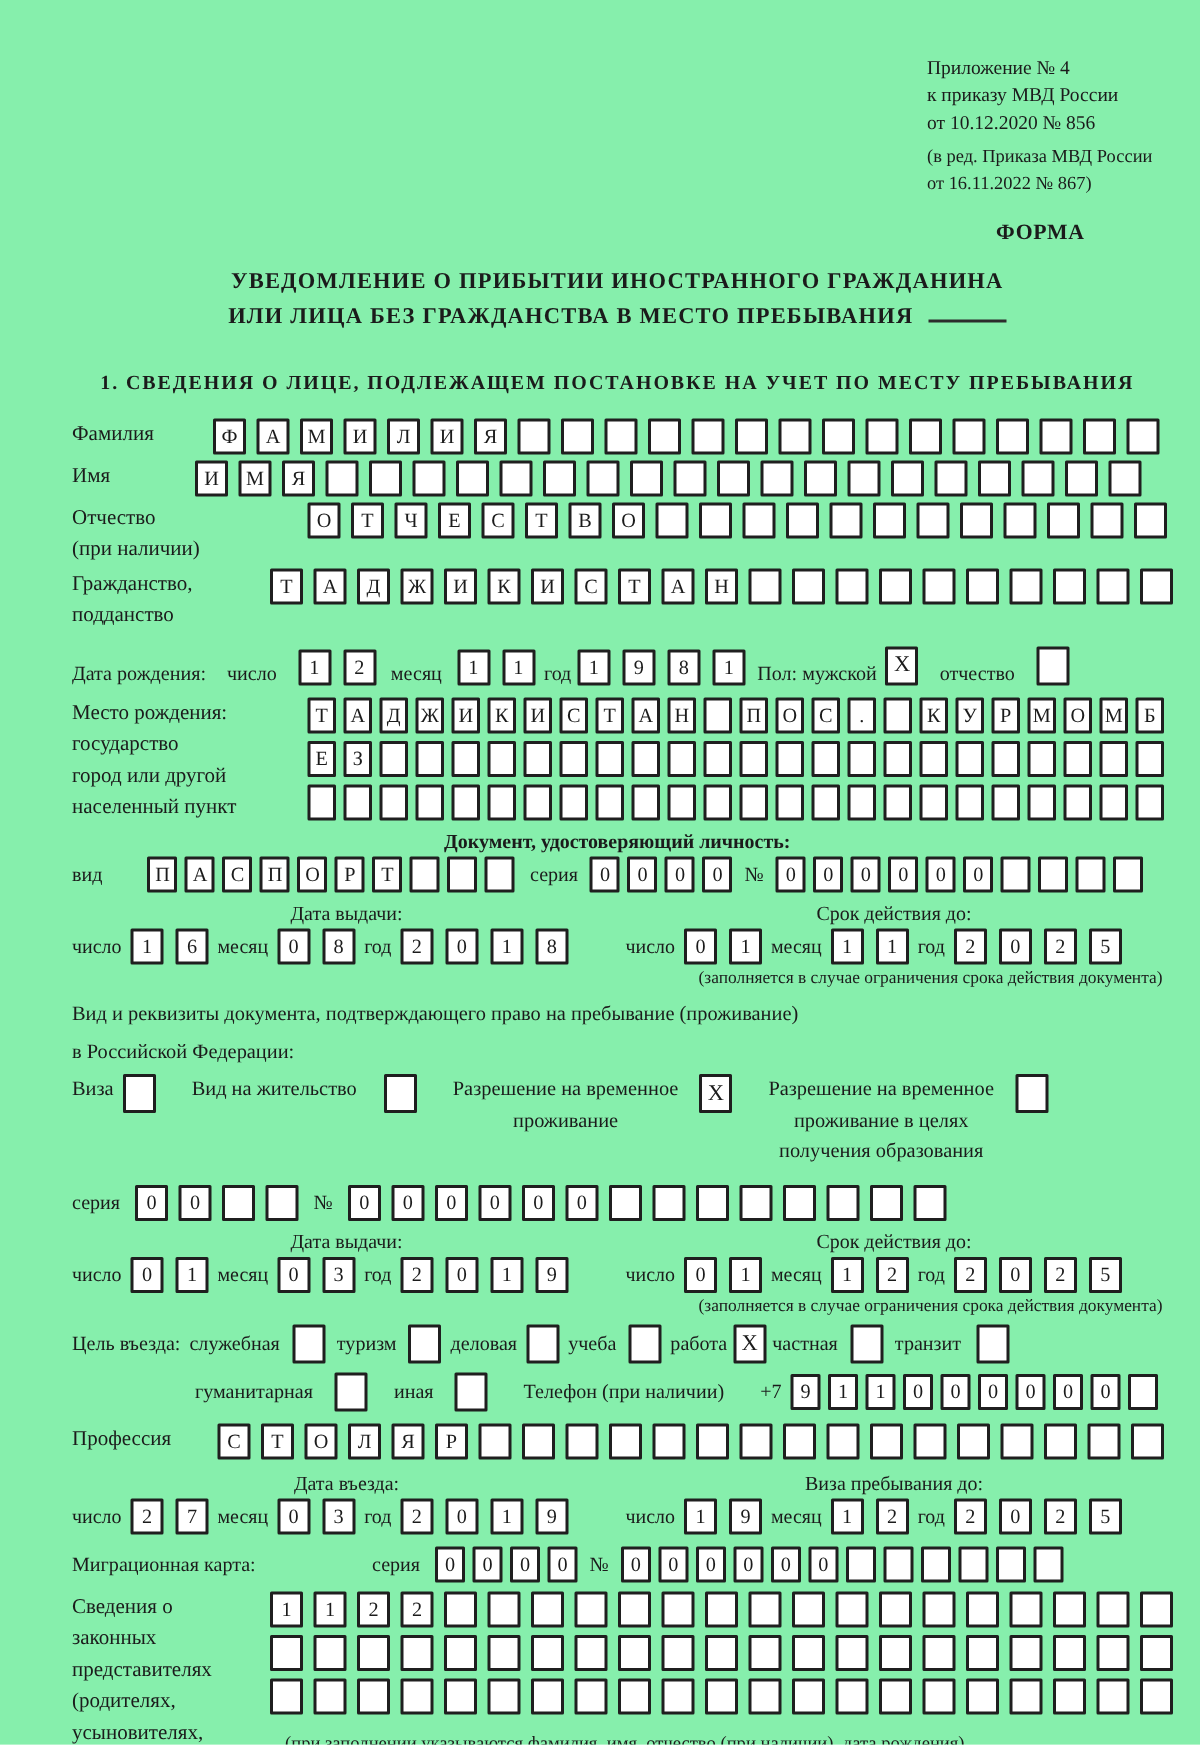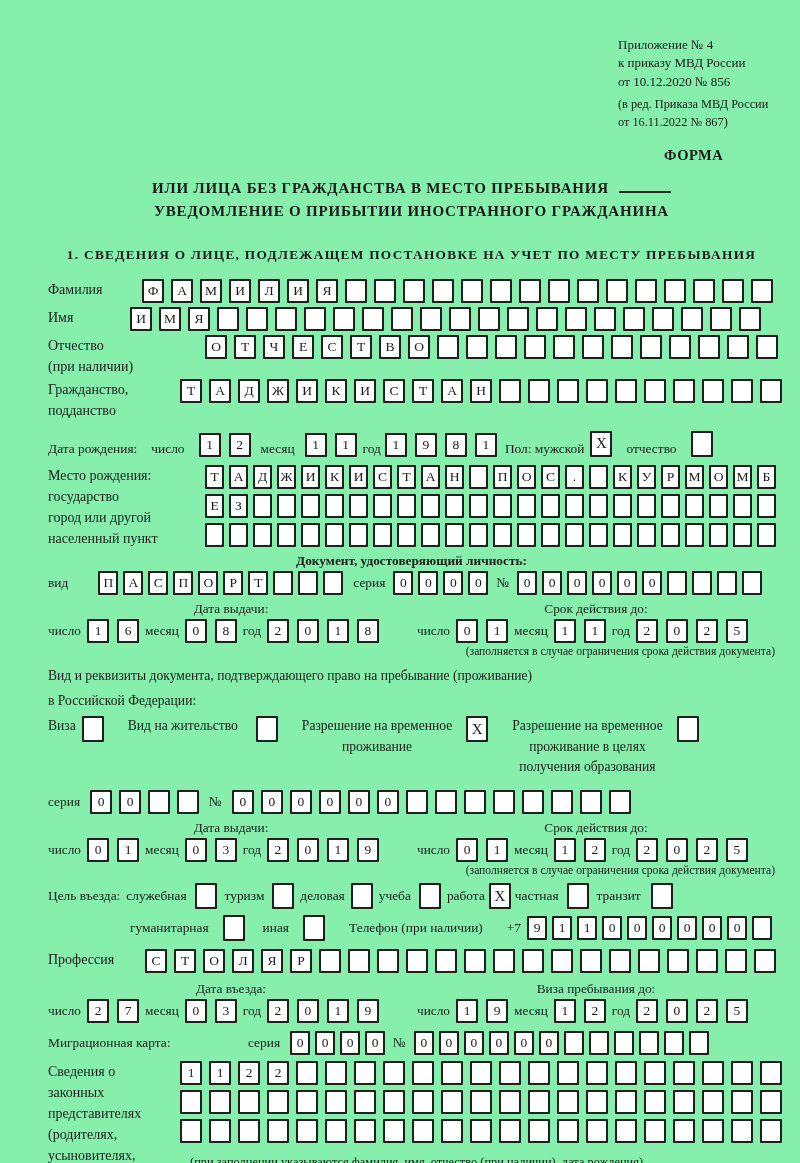--- a/index.html
+++ b/index.html
@@ -83,22 +83,22 @@
     <div>к приказу МВД России</div>
     <div>от 10.12.2020 № 856</div>
     <div class="rev">
       <div>(в ред. Приказа МВД России</div>
       <div>от 16.11.2022 № 867)</div>
     </div>
   </div>
   <div class="forma">ФОРМА</div>
 
   <div class="title">
+    <div>УВЕДОМЛЕНИЕ О ПРИБЫТИИ ИНОСТРАННОГО ГРАЖДАНИНА</div>
     <div><span>ИЛИ ЛИЦА БЕЗ ГРАЖДАНСТВА В МЕСТО ПРЕБЫВАНИЯ</span><span class="title-underline"></span></div>
-    <div>УВЕДОМЛЕНИЕ О ПРИБЫТИИ ИНОСТРАННОГО ГРАЖДАНИНА</div>
   </div>
   <div class="section-head">1. СВЕДЕНИЯ О ЛИЦЕ, ПОДЛЕЖАЩЕМ ПОСТАНОВКЕ НА УЧЕТ ПО МЕСТУ ПРЕБЫВАНИЯ</div>
 
   <div class="row mt16">
     <span class="lbl lbl-w82">Фамилия</span>
     <span class="cells">
         <span class="cell">Ф</span>
         <span class="cell">А</span>
         <span class="cell">М</span>
         <span class="cell">И</span>

